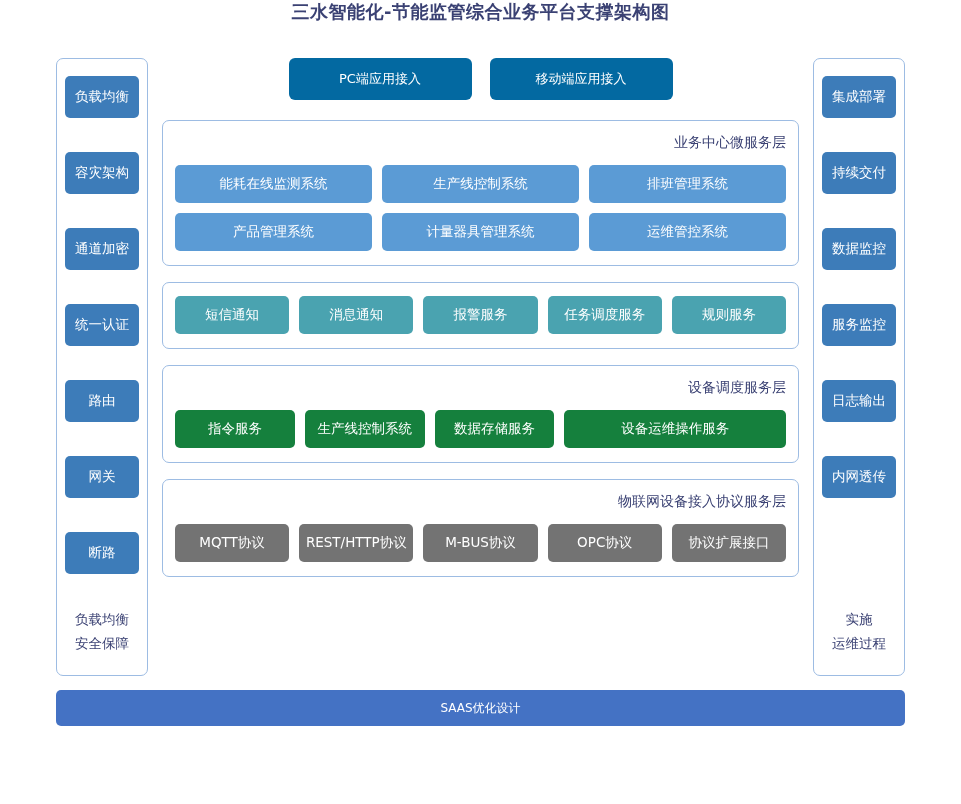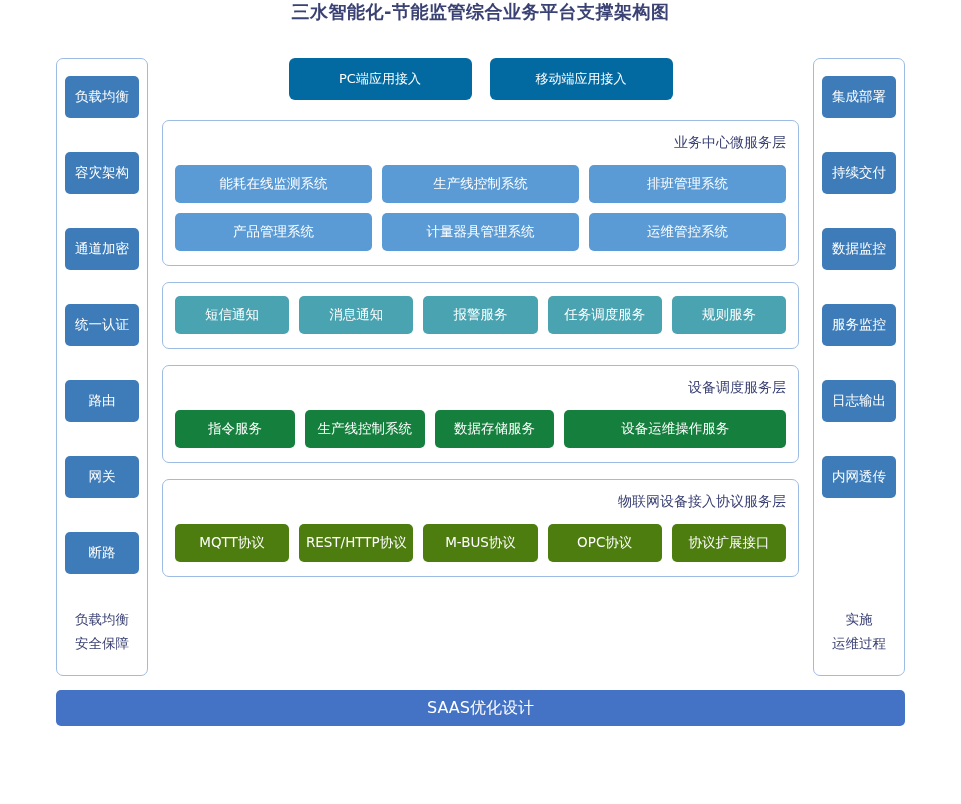--- a/index.html
+++ b/index.html
@@ -138,32 +138,32 @@
     display: flex;
     align-items: center;
     justify-content: center;
     white-space: nowrap;
     overflow: hidden;
   }
 
   .chip.c-business { background: #5b9bd5; }
   .chip.c-ops      { background: #4aa3b0; }
   .chip.c-device   { background: #15803d; }
-  .chip.c-iot      { background: #4d7c0f; }
+  .chip.c-iot      { background: #737373; }
 
   
   .bottom-bar-wrap {
     padding: 14px 56px 0 56px;
   }
   .bottom-bar {
     height: 36px;
     background: #4472c4;
     border-radius: 5px;
     color: #ffffff;
-    font-size: 16px;
+    font-size: 12px;
     display: flex;
     align-items: center;
     justify-content: center;
     white-space: nowrap;
   }
 </style>
 </head>
 <body>
 
 <div class="page">

